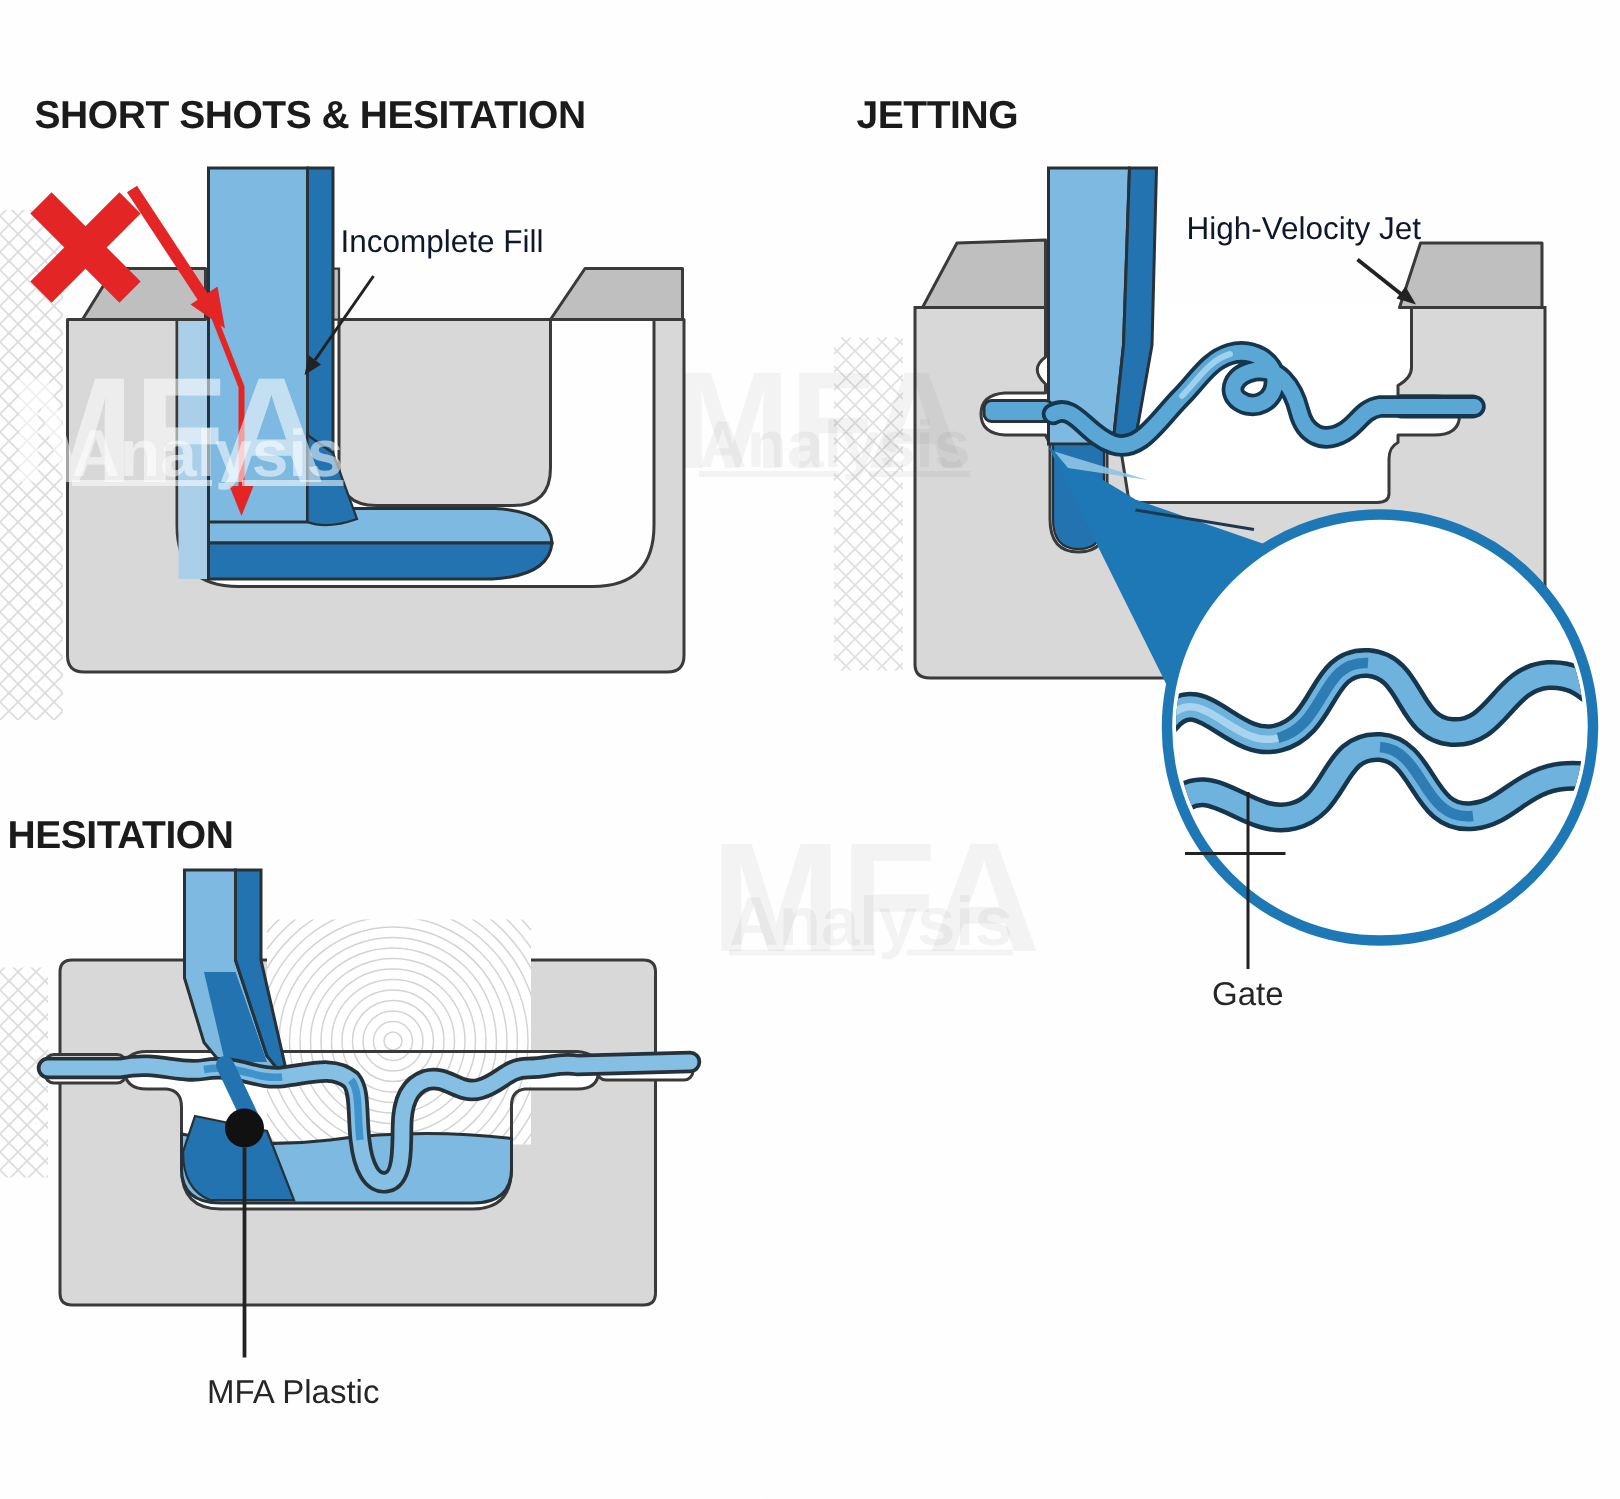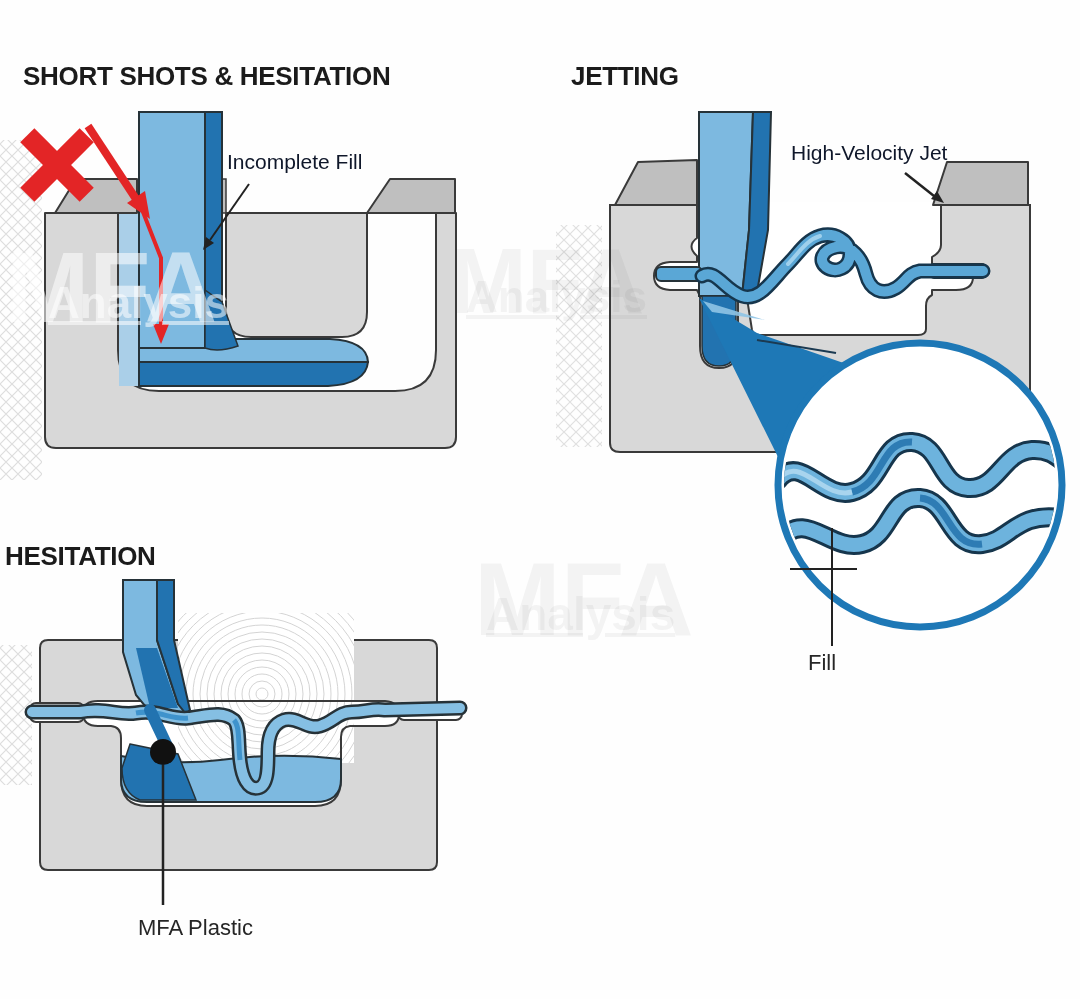--- a/index.html
+++ b/index.html
@@ -225,16 +225,16 @@
   <span class="l2" style="font-size:46px;margin-left:12px;">Analysis</span>
 </div>
 
 <div class="abs sec-title" style="left:23px;top:61px;text-align:center;">SHORT SHOTS &amp; HESITATION</div>
 <div class="abs sec-title" style="left:571px;top:61px;text-align:center;">JETTING</div>
 <div class="abs sec-title" style="left:5px;top:541px;">HESITATION</div>
 
 <div class="abs lbl" style="left:227px;top:150px;">Incomplete Fill</div>
 <div class="abs lbl" style="left:791px;top:141px;">High-Velocity Jet</div>
 
-<div class="abs lbl2" style="left:808px;top:650px;">Fill</div>
+<div class="abs lbl2" style="left:808px;top:650px;">Gate</div>
 <div class="abs lbl2" style="left:138px;top:915px;">MFA Plastic</div>
 
 </div>
 
 </body></html>

